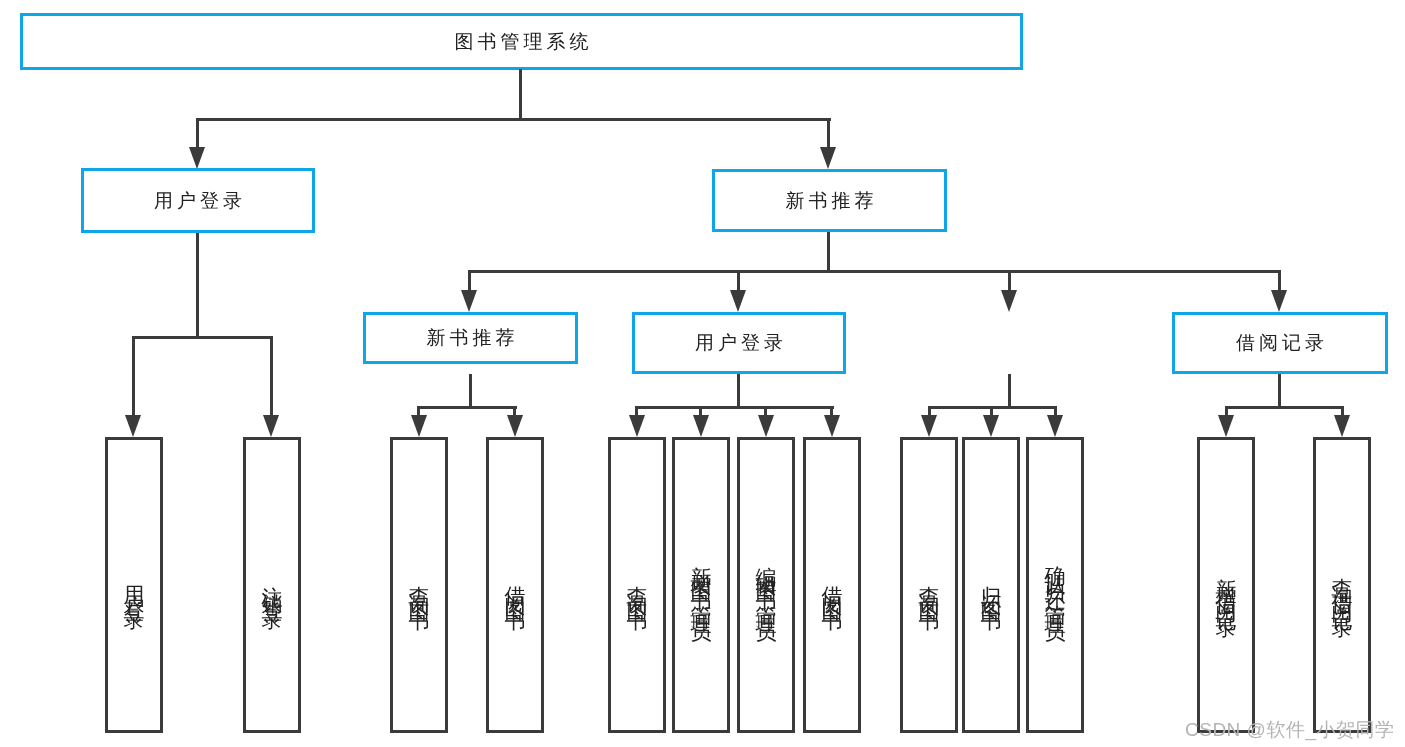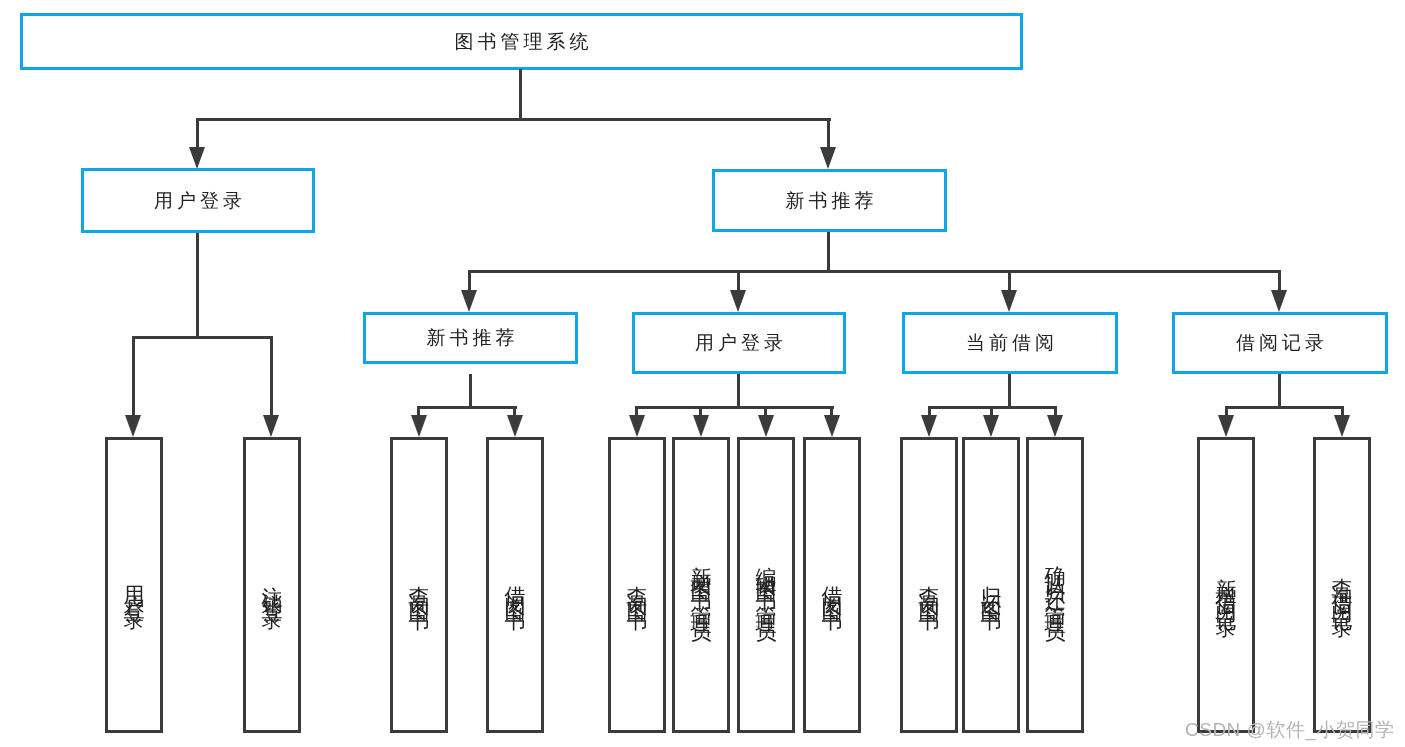--- a/index.html
+++ b/index.html
@@ -102,21 +102,20 @@
   <div class="arrow" style="left:461px; top:290px;"></div>
   <div class="vline" style="left:737px; top:270px; height:24px;"></div>
   <div class="arrow" style="left:730px; top:290px;"></div>
   <div class="vline" style="left:1008px; top:270px; height:24px;"></div>
   <div class="arrow" style="left:1001px; top:290px;"></div>
   <div class="vline" style="left:1278px; top:270px; height:24px;"></div>
   <div class="arrow" style="left:1271px; top:290px;"></div>
 
   <div class="node" style="left:363px; top:312px; width:215px; height:52px;">新书推荐</div>
   <div class="node" style="left:632px; top:312px; width:214px; height:62px;">用户登录</div>
-  <div class="node" style="left:902px; top:312px; width:216px; height:62px;">当前借阅</div>
   <div class="node" style="left:1172px; top:312px; width:216px; height:62px;">借阅记录</div>
 
   <div class="vline" style="left:469px; top:374px; height:35px;"></div>
   <div class="hline" style="left:417px; top:406px; width:100px;"></div>
   <div class="vline" style="left:417px; top:406px; height:13px;"></div>
   <div class="arrow" style="left:411px; top:415px;"></div>
   <div class="vline" style="left:513px; top:406px; height:13px;"></div>
   <div class="arrow" style="left:507px; top:415px;"></div>
 
   <div class="vline" style="left:737px; top:374px; height:35px;"></div>

